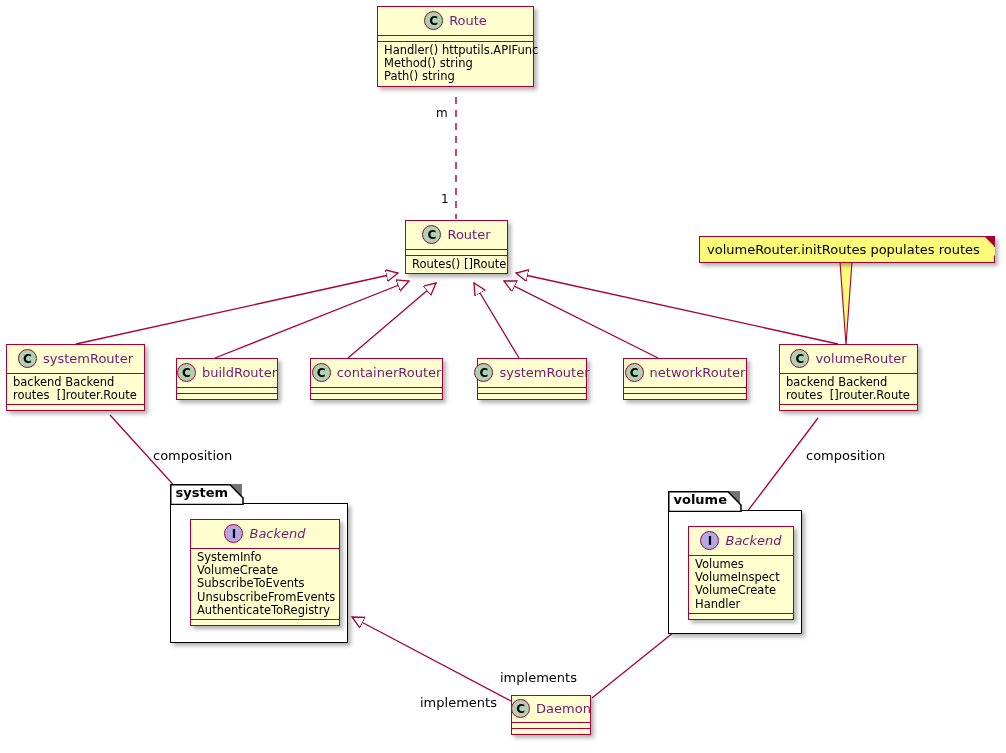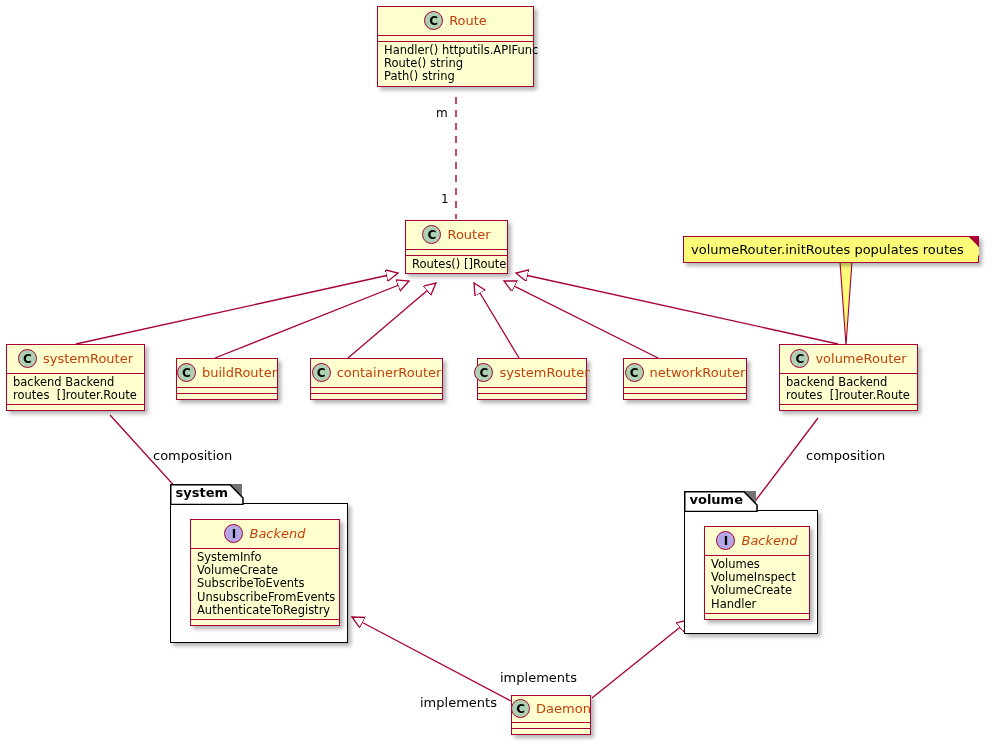--- a/index.html
+++ b/index.html
@@ -38,21 +38,21 @@
     display: flex;
     align-items: center;
     justify-content: center;
     gap: 6px;
     padding: 4px 8px 5px 8px;
     border-bottom: 1.5px solid #A80036;
     white-space: nowrap;
   }
   .uml-title {
     font-size: 13px;
-    color: #c2410c;
+    color: #701a75;
   }
   .uml-title.iface {
     font-style: italic;
   }
   .uml-compartment {
     border-bottom: 1.5px solid #A80036;
     padding: 2px 6px;
     min-height: 5px;
   }
   .uml-compartment:last-child {
@@ -199,40 +199,40 @@
   </svg>
 
   <div class="uml-class" style="left:377px; top:6px; width:157px;">
     <div class="uml-header">
       <span class="icon-circle icon-class">C</span>
       <span class="uml-title">Route</span>
     </div>
     <div class="uml-compartment empty"></div>
     <div class="uml-compartment">
       <div class="uml-member">Handler() httputils.APIFunc</div>
-      <div class="uml-member">Route() string</div>
+      <div class="uml-member">Method() string</div>
       <div class="uml-member">Path() string</div>
     </div>
   </div>
 
   <div class="mult-label" style="left:436px; top:106px;">m</div>
   <div class="mult-label" style="left:441px; top:192px;">1</div>
 
   <div class="uml-class" style="left:405px; top:220px; width:103px;">
     <div class="uml-header">
       <span class="icon-circle icon-class">C</span>
       <span class="uml-title">Router</span>
     </div>
     <div class="uml-compartment empty"></div>
     <div class="uml-compartment">
       <div class="uml-member">Routes() []Route</div>
     </div>
   </div>
 
-  <div class="uml-note" style="left:683px; top:236px; width:296px;">
+  <div class="uml-note" style="left:699px; top:236px; width:296px;">
     <div class="note-fold">
       <div class="note-fold-inner"></div>
     </div>
     <div class="uml-note-text">volumeRouter.initRoutes populates routes</div>
   </div>
 
   <div class="uml-class" style="left:6px; top:344px; width:139px;">
     <div class="uml-header">
       <span class="icon-circle icon-class">C</span>
       <span class="uml-title">systemRouter</span>
@@ -311,21 +311,21 @@
         <div class="uml-member">SystemInfo</div>
         <div class="uml-member">VolumeCreate</div>
         <div class="uml-member">SubscribeToEvents</div>
         <div class="uml-member">UnsubscribeFromEvents</div>
         <div class="uml-member">AuthenticateToRegistry</div>
       </div>
       <div class="uml-compartment empty"></div>
     </div>
   </div>
 
-  <div class="uml-package" style="left:684px; top:510px; width:134px; height:124px;">
+  <div class="uml-package" style="left:668px; top:510px; width:134px; height:124px;">
     <div class="pkg-tab" style="width:72px;">
       <svg width="74" height="21" viewBox="0 0 74 21" style="position:absolute;left:0;top:0;">
         <path d="M0.75,20.5 L0.75,0.75 L60,0.75 L73,14 L73,20.5 z" fill="#FFFFFF" stroke="#000000" stroke-width="1.5"></path>
       </svg>
       <span class="pkg-tab-label">volume</span>
     </div>
     <div class="uml-class" style="left:19px; top:15px; width:106px;">
       <div class="uml-header">
         <span class="icon-circle icon-interface">I</span>
         <span class="uml-title iface">Backend</span>

